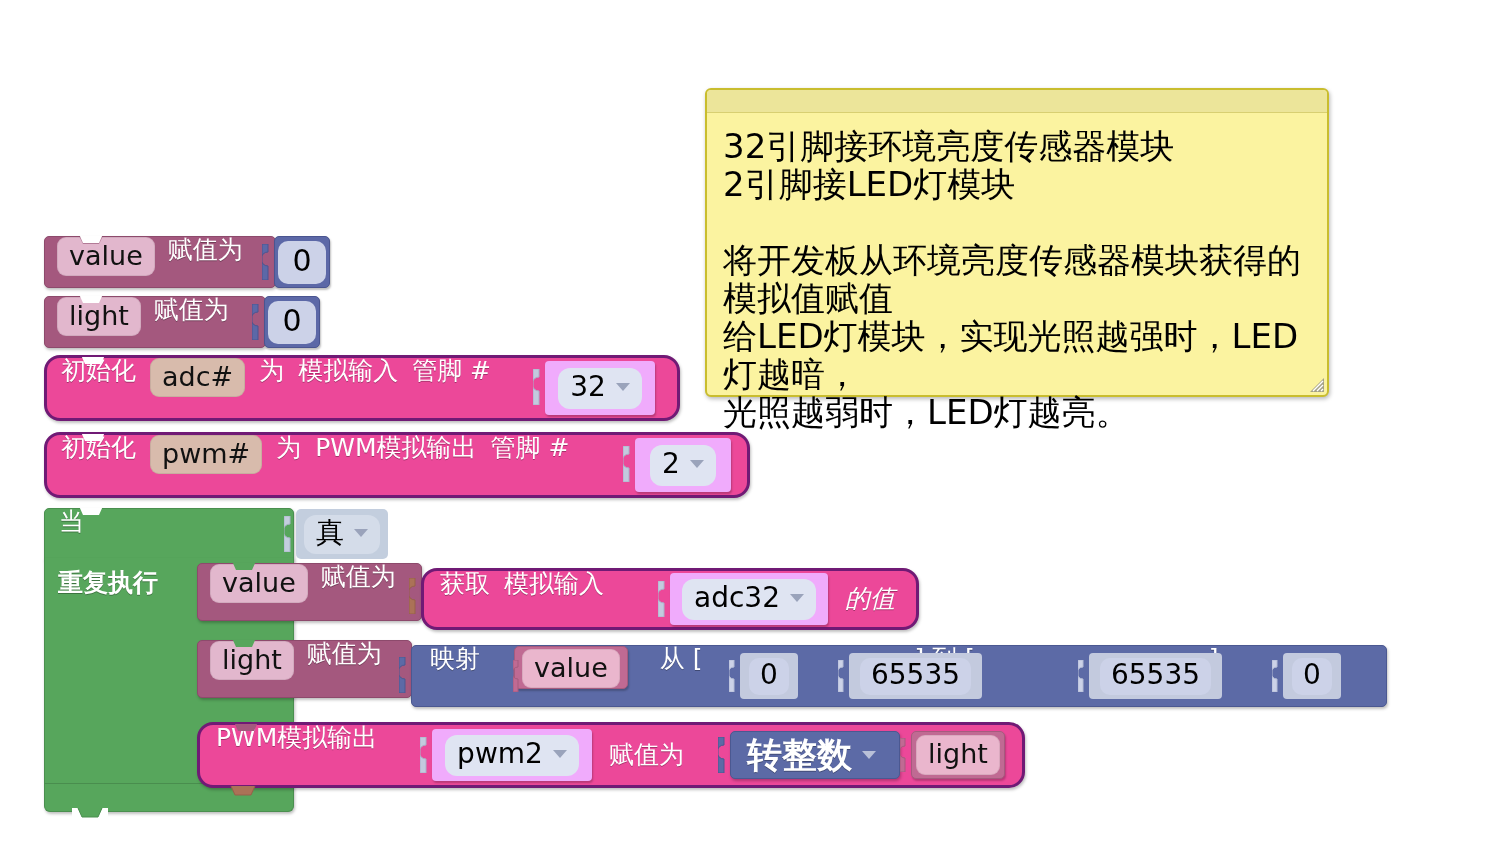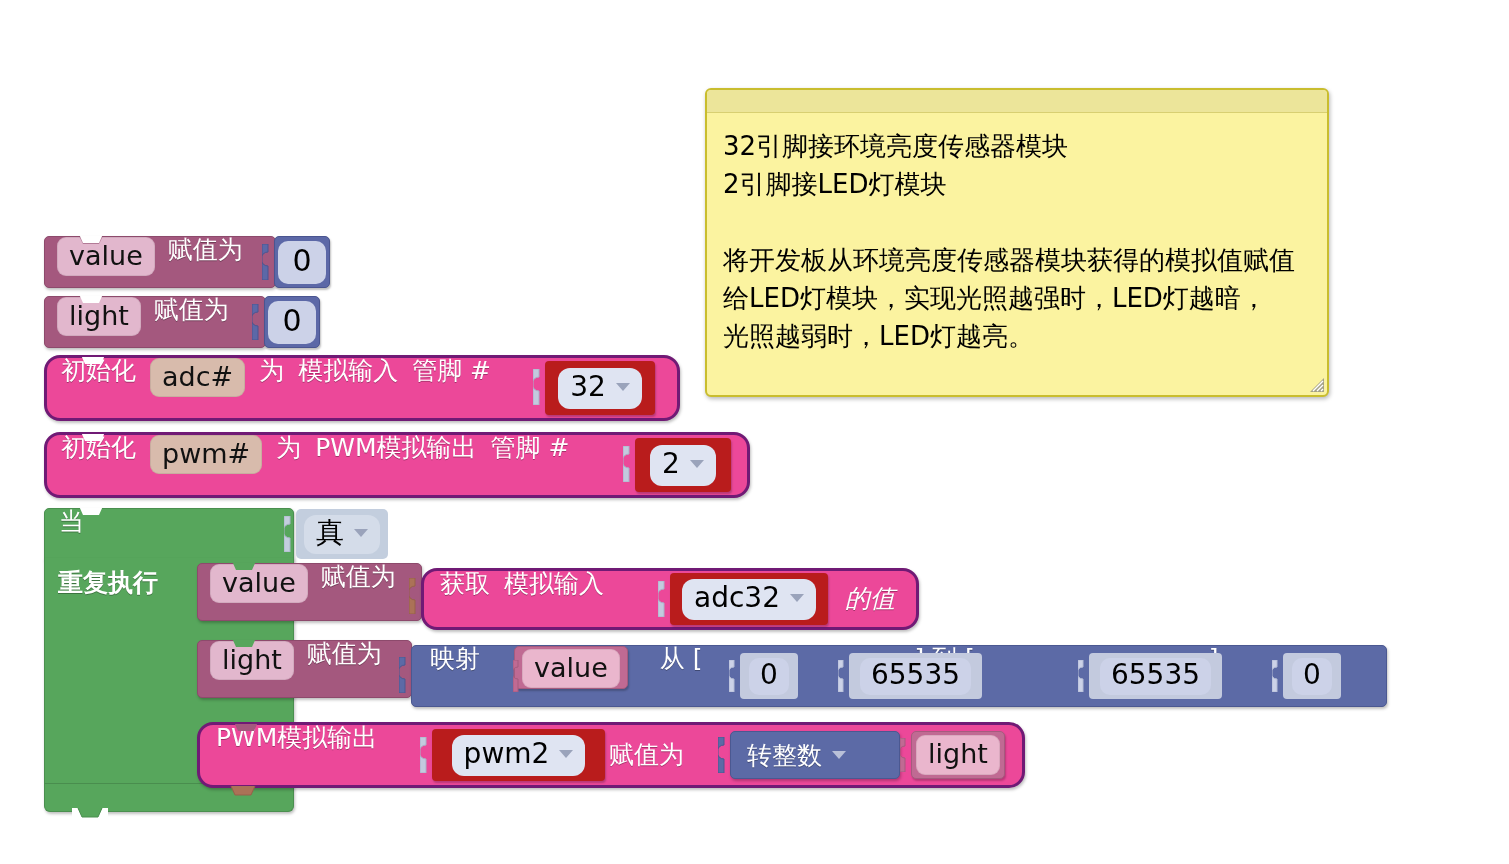--- a/index.html
+++ b/index.html
@@ -30,21 +30,21 @@
     background:#5c68a7;border:1px solid #4a5590;border-radius:5px;
     padding:6px 7px;box-shadow:1px 2px 2px rgba(0,0,0,.25);
   }
   .numfield{
     background:#ccd2e8;border-radius:10px;color:#000;
     font-size:30px;line-height:1;padding:5px 14px 8px;white-space:nowrap;
   }
 
   
   .ddwrap{
-    background:#b91c1c;border-radius:4px;padding:5px 6px;
+    background:#f0abfc;border-radius:4px;padding:5px 6px;
     box-shadow:1px 2px 2px rgba(0,0,0,.22);
   }
   .ddfield{
     background:#dfe4f2;border-radius:12px;color:#000;font-size:28px;
     line-height:1;padding:5px 12px 8px;display:flex;align-items:center;gap:10px;
     white-space:nowrap;
   }
   .ddfield.flat{background:#cfd6e6;}
   .caret{width:0;height:0;border-left:7px solid transparent;
          border-right:7px solid transparent;border-top:8px solid #8a93ad;}
@@ -101,21 +101,21 @@
     border:2px solid #c9bd2e;
     border-radius:6px;
     box-shadow:1px 2px 4px rgba(0,0,0,.28);
   }
   .comment-bar{
     height:22px;background:#ece59a;border-bottom:1px solid #d8cf72;
     border-radius:4px 4px 0 0;
   }
   .comment-text{
     padding:14px 18px 0 16px;
-    font-size:26px;line-height:38px;color:#000;white-space:pre-wrap;
+    font-size:34px;line-height:38px;color:#000;white-space:pre-wrap;
   }
   .resize-grip{
     position:absolute;right:3px;bottom:3px;width:16px;height:16px;
   }
 </style>
 </head>
 <body>
 
 <div class="comment" style="left:705px;top:88px;width:620px;height:305px;">
   <div class="comment-bar"></div>
@@ -366,37 +366,37 @@
   </div>
 </div>
 <svg class="blk" style="left:225px;top:786px;width:36px;height:12px;" viewBox="0 0 36 12">
   <path d="M6 0 L10 9 H26 L30 0" fill="#ab7257" stroke="#96604a" stroke-width="1"></path>
 </svg>
 <div class="blk" style="left:420px;top:737px;width:16px;height:36px;">
   <svg width="16" height="36" viewBox="0 0 16 36">
       <path d="M0 0 h6 v8 a7 7 0 0 0 0 14 v14 H0 Z" fill="#c3cade" stroke="#aab2c9" stroke-width="1"></path>
     </svg>
 </div>
-<div class="blk ddwrap" style="left:432px;top:729px;width:173px;height:52px;display:flex;align-items:center;justify-content:center;">
+<div class="blk ddwrap" style="left:432px;top:729px;width:160px;height:52px;display:flex;align-items:center;justify-content:center;">
   <span class="ddfield">
     <span>pwm2</span>
     <span class="caret onlight"></span>
   </span>
 </div>
 <div class="blk" style="left:609px;top:742px;">
   <span class="lbl">赋值为</span>
 </div>
 <div class="blk" style="left:718px;top:737px;width:16px;height:36px;">
   <svg width="16" height="36" viewBox="0 0 16 36">
       <path d="M0 0 h6 v8 a7 7 0 0 0 0 14 v14 H0 Z" fill="#5c6aa6" stroke="#4b5891" stroke-width="1"></path>
     </svg>
 </div>
 <div class="blk blueblk" style="left:730px;top:731px;width:170px;height:48px;display:flex;align-items:center;padding-left:12px;">
   <span class="ddfield flat" style="background:transparent;padding:2px 4px;">
-    <span class="lbl sm" style="font-size:25px;">转整数</span>
+    <span class="lbl sm" style="font-size:35px;font-weight:bold;">转整数</span>
     <span class="caret" style="border-top-color:#b9c0d8;"></span>
   </span>
 </div>
 <div class="blk" style="left:900px;top:738px;width:14px;height:34px;">
   <svg width="14" height="34" viewBox="0 0 14 34">
       <path d="M0 0 h5 v8 a6 6 0 0 0 0 12 v14 H0 Z" fill="#c06a93" stroke="#a55b7e" stroke-width="1"></path>
     </svg>
 </div>
 <div class="blk pinkvar" style="left:911px;top:731px;width:94px;height:48px;display:flex;align-items:center;justify-content:center;">
   <span class="pill">light</span>

